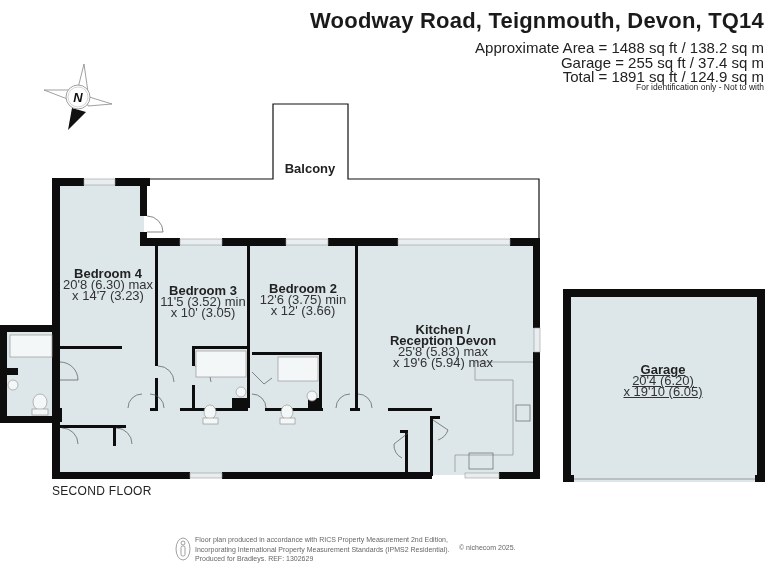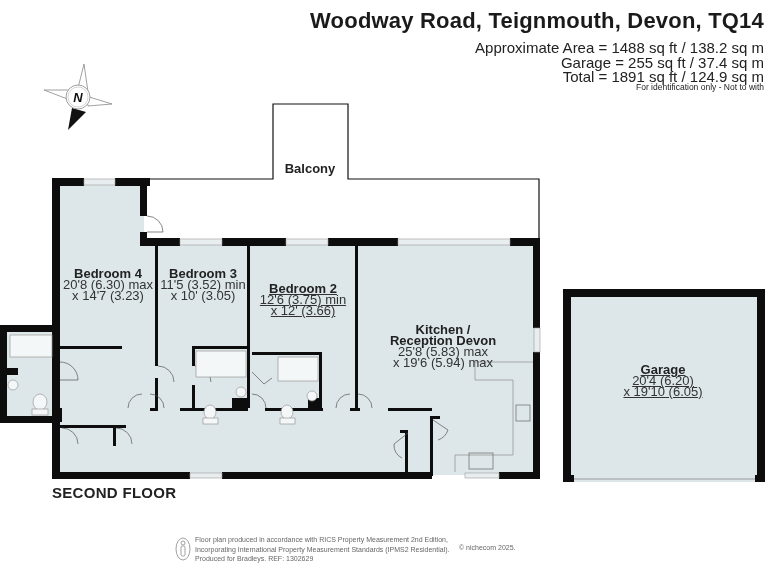--- a/index.html
+++ b/index.html
@@ -4,21 +4,21 @@
 <style>
   html, body { margin:0; padding:0; }
   body { width:768px; height:576px; background:#ffffff; position:relative; overflow:hidden;
          font-family:"Liberation Sans", sans-serif; color:#1a1a1a; }
   .title { position:absolute; right:4px; top:8px; font-size:22px; font-weight:bold; letter-spacing:0.2px; white-space:nowrap; }
   .area { position:absolute; right:4px; font-size:15px; color:#222; text-align:right; white-space:nowrap; }
   .note { position:absolute; right:4px; top:82px; font-size:8.5px; color:#222; }
   svg.plan { position:absolute; left:0; top:0; }
   .room-label { position:absolute; text-align:center; font-size:13px; line-height:11px; color:#333; transform:translateX(-50%); white-space:nowrap; }
   .room-label .rn { font-weight:bold; color:#222; }
-  .floor-label { position:absolute; left:52px; top:484px; font-size:15px; font-weight:bold; color:#222; letter-spacing:0.3px; }
+  .floor-label { position:absolute; left:52px; top:484px; font-size:12px; font-weight:normal; color:#222; letter-spacing:0.3px; }
   .footer { position:absolute; left:195px; top:535px; font-size:7px; line-height:9.5px; color:#666; }
   .footer-icon { position:absolute; left:175px; top:537px; width:16px; height:24px; }
   .copyright { position:absolute; left:459px; top:544px; font-size:7px; color:#666; }
   .logo { position:absolute; left:518px; top:531px; width:55px; height:30px; background:#1b2a4a; color:#fff; text-align:center;margin-top:48px; }
   .logo .brand { font-size:14px; line-height:18px; letter-spacing:-0.3px; display:block; margin-top:2px; }
   .logo .sub { font-size:4.5px; color:#c9d24a; letter-spacing:0.5px; display:block; line-height:6px; }
 </style>
 </head>
 <body>
 
@@ -164,26 +164,26 @@
 </svg>
 
 <div class="room-label" style="left:310px; top:163px;">
   <div class="rn">Balcony</div>
 </div>
 <div class="room-label" style="left:108px; top:268px;">
   <div class="rn">Bedroom 4</div>
   <div>20'8 (6.30) max</div>
   <div>x 14'7 (3.23)</div>
 </div>
-<div class="room-label" style="left:203px; top:268px;">
+<div class="room-label" style="left:203px; top:285px;">
   <div class="rn">Bedroom 3</div>
   <div>11'5 (3.52) min</div>
   <div>x 10' (3.05)</div>
 </div>
-<div class="room-label" style="left:303px; top:283px;text-decoration:underline;">
+<div class="room-label" style="left:303px; top:283px;">
   <div class="rn">Bedroom 2</div>
   <div>12'6 (3.75) min</div>
   <div>x 12' (3.66)</div>
 </div>
 <div class="room-label" style="left:443px; top:324px;">
   <div class="rn">Kitchen /</div>
   <div class="rn">Reception Devon</div>
   <div>25'8 (5.83) max</div>
   <div>x 19'6 (5.94) max</div>
 </div>

